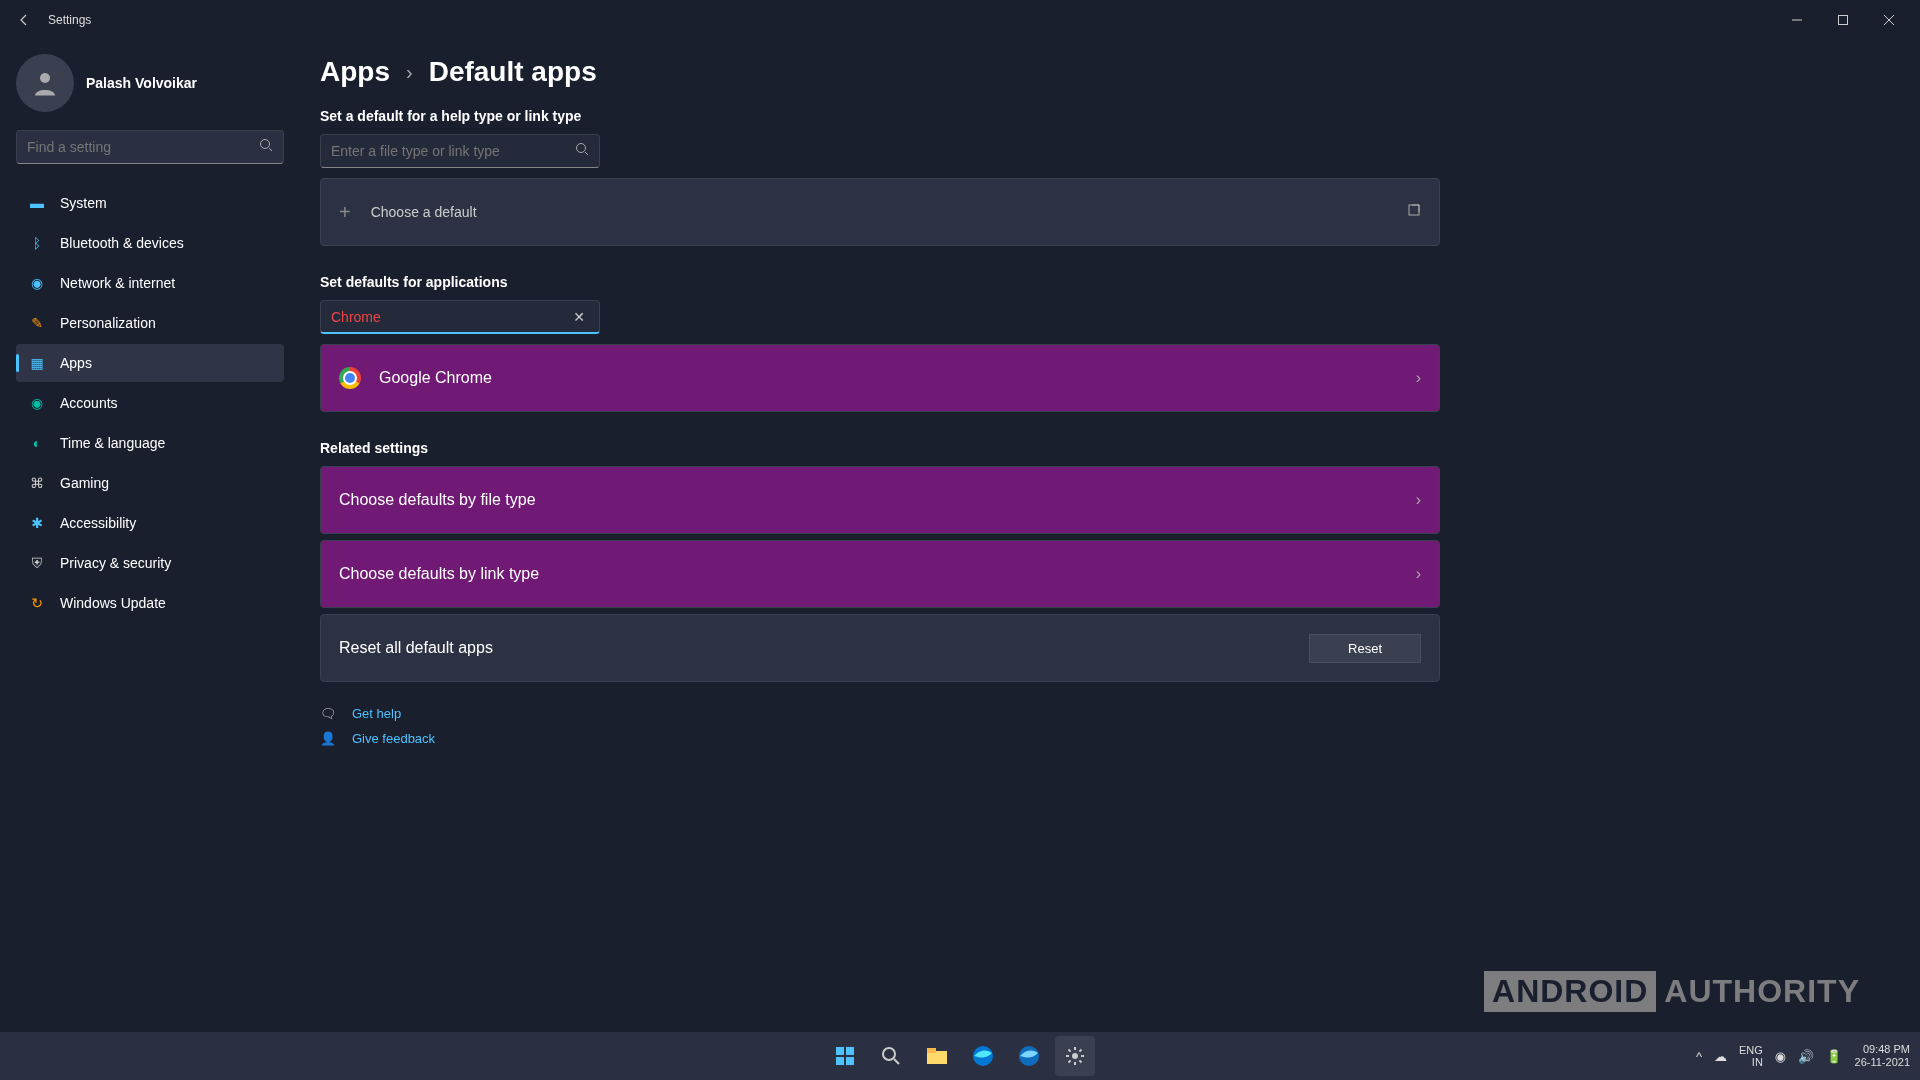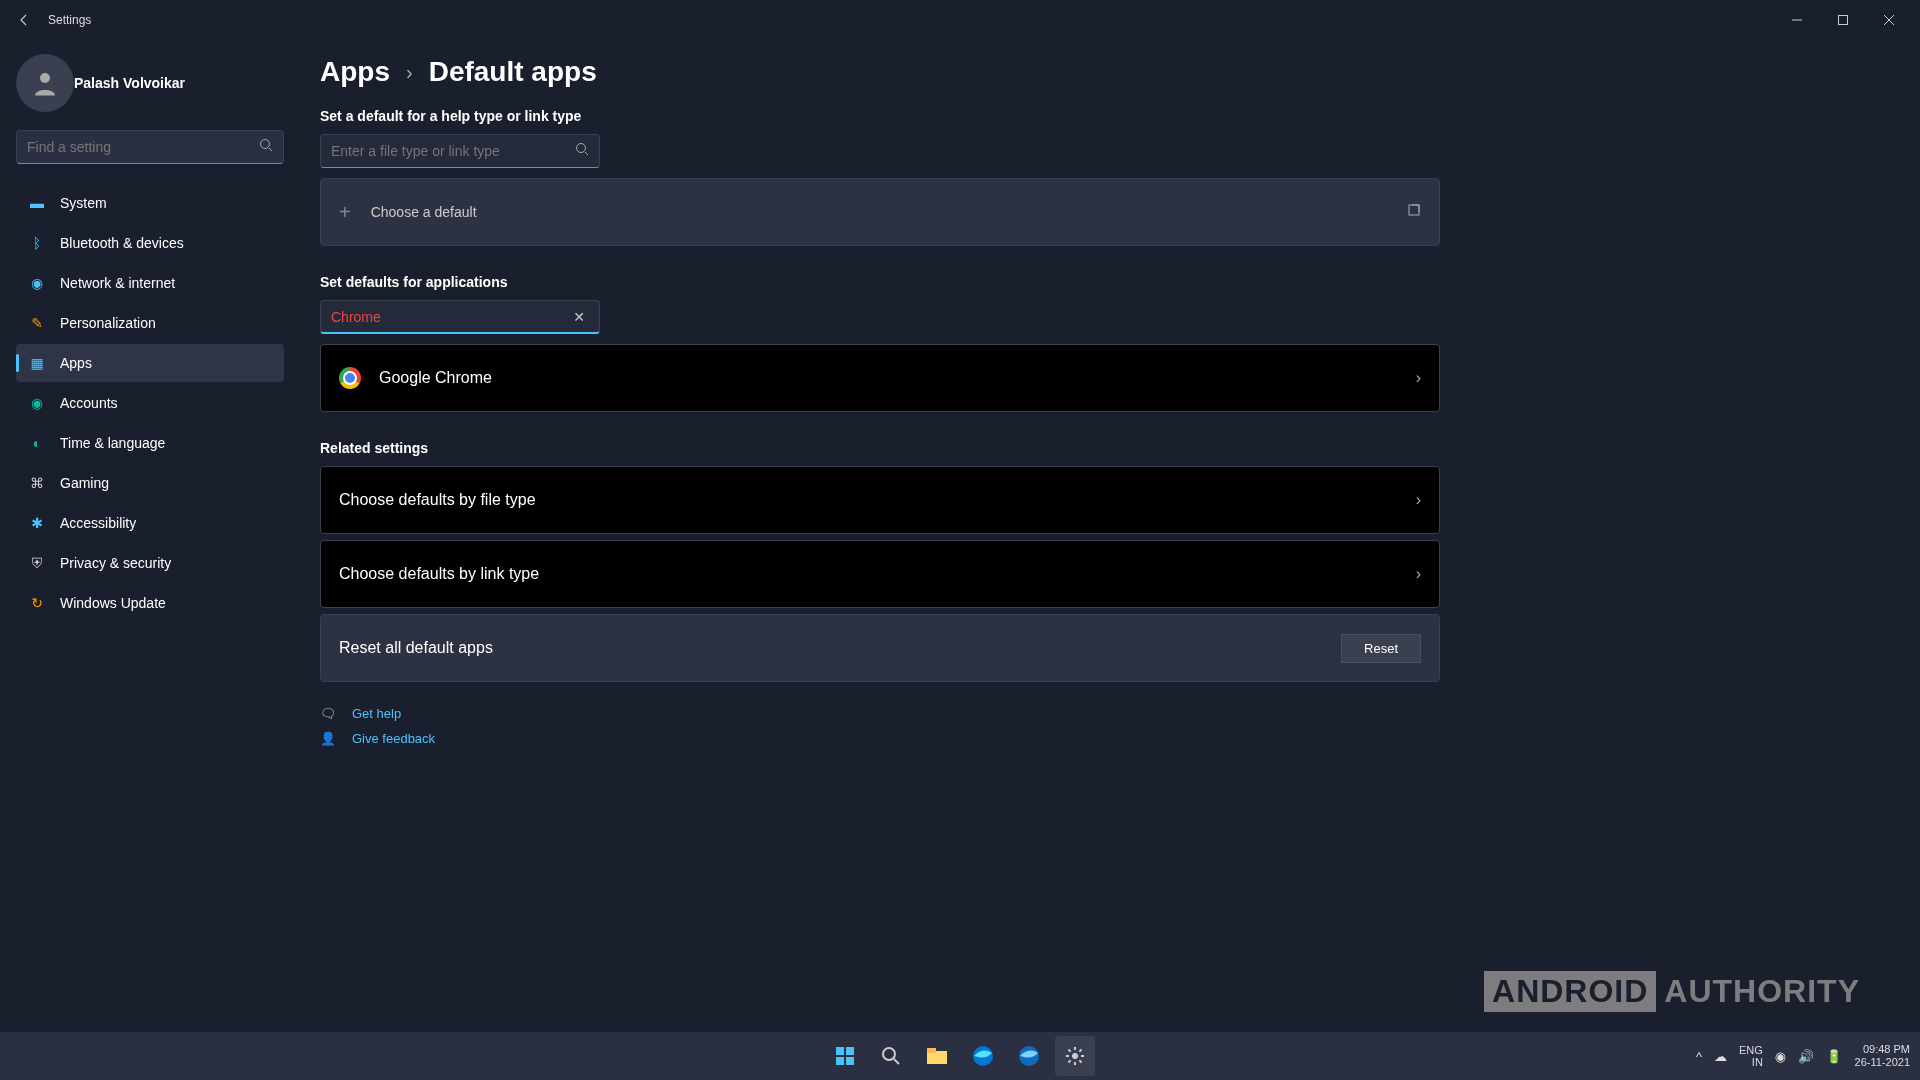--- a/index.html
+++ b/index.html
@@ -7,21 +7,21 @@
 
 
 .titlebar { height: 40px; display: flex; align-items: center; padding: 0 8px; }
 .titlebar .back { width: 32px; height: 32px; display: flex; align-items: center; justify-content: center; }
 .titlebar .title { font-size: 12px; margin-left: 8px; color: #ddd; }
 .win-controls { margin-left: auto; display: flex; }
 .win-btn { width: 46px; height: 32px; display: flex; align-items: center; justify-content: center; }
 
 
 .sidebar { position: absolute; left: 0; top: 48px; width: 300px; padding: 0 16px; }
-.profile { display: flex; align-items: center; margin-bottom: 18px; margin-top: 6px; }
+.profile { display: flex; align-items: center; gap: 12px; margin-bottom: 18px; margin-top: 6px; }
 .avatar { width: 58px; height: 58px; border-radius: 50%; background: #3a4050; display: flex; align-items: center; justify-content: center; }
 .avatar svg { width: 30px; height: 30px; }
 .profile-name { font-size: 14px; font-weight: 600; }
 .search-box { background: #2a3042; border: 1px solid #3a4050; border-radius: 4px; height: 34px; display: flex; align-items: center; padding: 0 10px; margin-bottom: 20px; border-bottom: 1px solid #888; }
 .search-box input { background: transparent; border: none; color: #fff; font-size: 14px; flex: 1; outline: none; }
 .nav-item { display: flex; align-items: center; gap: 14px; height: 38px; padding: 0 12px; border-radius: 4px; font-size: 14px; cursor: pointer; margin-bottom: 2px; }
 .nav-item.active { background: #2f3547; }
 .nav-item.active::before { content: ""; position: absolute; left: 16px; width: 3px; height: 18px; background: #4cc2ff; border-radius: 2px; }
 .nav-icon { width: 18px; height: 18px; display: flex; align-items: center; justify-content: center; font-size: 14px; }
 
@@ -34,26 +34,26 @@
 .input-row { background: #252a3a; border: 1px solid #3a4050; border-radius: 4px; height: 34px; display: flex; align-items: center; padding: 0 10px; width: 280px; border-bottom: 1px solid #888; }
 .input-row.active { border-bottom: 2px solid #4cc2ff; }
 .input-row input { background: transparent; border: none; color: #ef4444; font-size: 14px; flex: 1; outline: none; }
 .clear-x { color: #ccc; font-size: 14px; cursor: pointer; padding: 0 4px; }
 
 .card { background: #2c3244; border: 1px solid #3a4050; border-radius: 4px; display: flex; align-items: center; padding: 0 18px; height: 68px; margin-top: 10px; margin-bottom: 4px; }
 .card .plus { color: #888; font-size: 20px; margin-right: 20px; }
 .card-label { color: #ccc; font-size: 14px; }
 .card .right-icon { margin-left: auto; color: #aaa; }
 
-.list-card { background: #000000; border: 1px solid #3a4050; border-radius: 4px; display: flex; align-items: center; padding: 0 18px; height: 68px; margin-top: 10px; cursor: pointer; }
+.list-card { background: #701a75; border: 1px solid #3a4050; border-radius: 4px; display: flex; align-items: center; padding: 0 18px; height: 68px; margin-top: 10px; cursor: pointer; }
 .list-card .app-icon { width: 22px; height: 22px; margin-right: 18px; }
 .list-card .chevron { margin-left: auto; color: #aaa; }
 
 .reset-card { background: #2c3244; border: 1px solid #3a4050; border-radius: 4px; display: flex; align-items: center; padding: 0 18px; height: 68px; margin-top: 6px; }
-.reset-btn { margin-left: auto; background: #3a4050; border: 1px solid #4a5060; border-radius: 0; padding: 6px 22px; color: #fff; font-size: 13px; cursor: pointer; }
+.reset-btn { margin-left: auto; background: #3a4050; border: 1px solid #4a5060; border-radius: 0; padding: 6px 38px; color: #fff; font-size: 13px; cursor: pointer; }
 
 .help-links { margin-top: 24px; }
 .help-link { display: flex; align-items: center; gap: 14px; color: #4cc2ff; font-size: 13px; margin-bottom: 10px; cursor: pointer; }
 .help-link .link-icon { color: #ccc; width: 18px; }
 
 
 .watermark { position: absolute; right: 60px; bottom: 68px; display: flex; align-items: center; gap: 8px; font-size: 32px; font-weight: 700; letter-spacing: 1px; text-transform: uppercase; opacity: 0.9; justify-content: flex-end; }
 .watermark .boxed { background: #888; color: #1a1f2e; padding: 2px 8px; }
 .watermark .plain { color: #888; }
 

